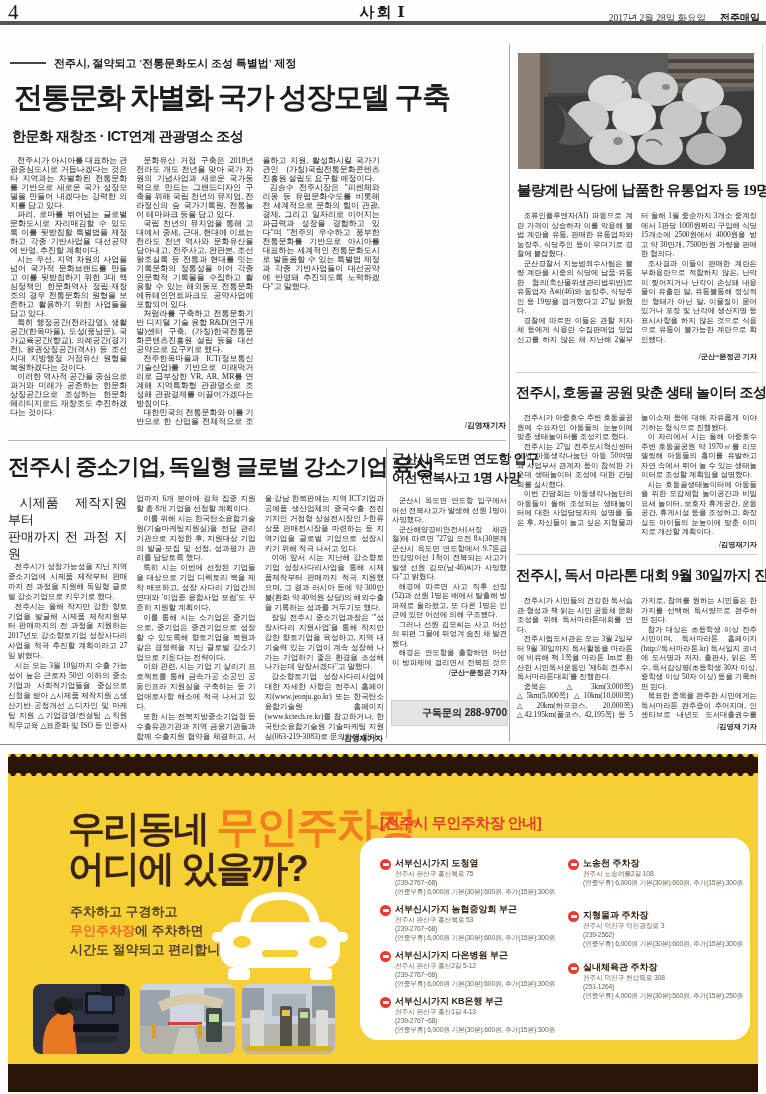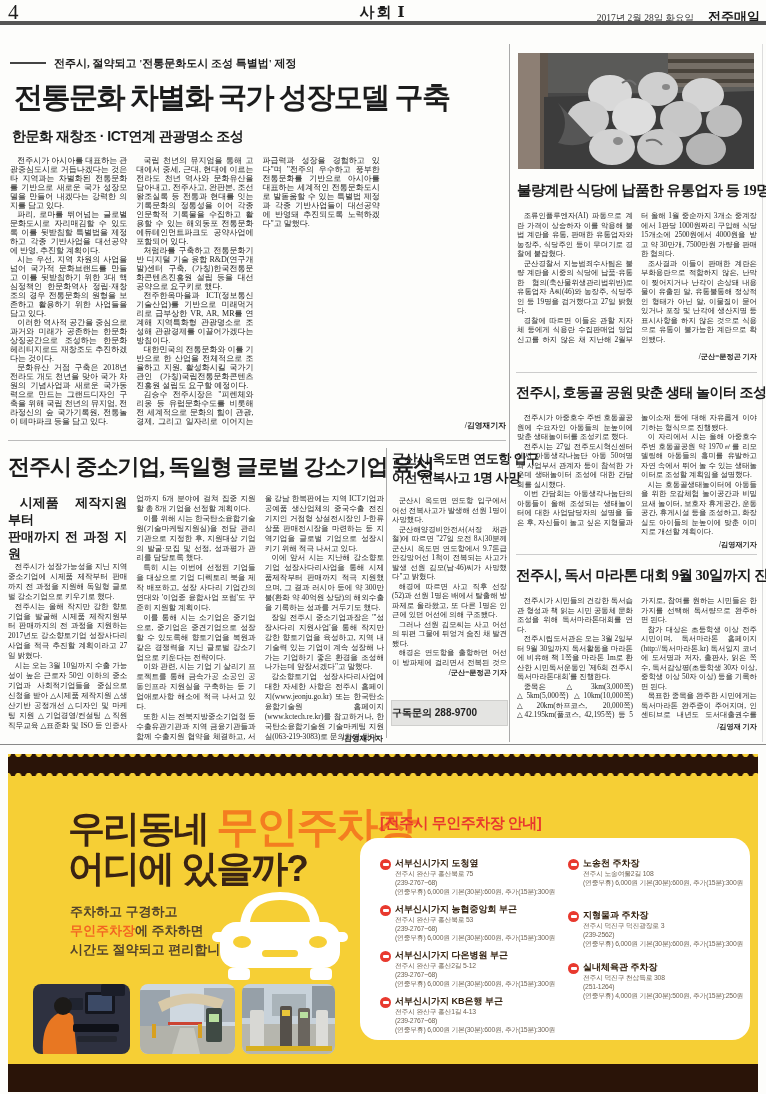--- a/index.html
+++ b/index.html
@@ -4,44 +4,44 @@
 <style>
   html,body{margin:0;padding:0;background:#e9e9e6;}
   .page{position:relative;width:766px;height:1094px;background:#fdfdfb;overflow:hidden;
         font-family:"Liberation Serif","DejaVu Serif",serif;color:#1c1c1c;}
   .abs{position:absolute;}
 
   
   .pagenum{font-size:21px;font-weight:400;}
   .section{font-size:15px;font-weight:700;letter-spacing:2px;}
   .dateline{font-size:9.5px;color:#333;}
-  .papername{font-size:13px;font-weight:700;margin-left:10px;}
+  .papername{font-size:10px;font-weight:700;margin-left:10px;}
   .toprule{height:4px;background:#555;}
 
   
   .kicker{font-size:11px;font-weight:600;color:#222;white-space:nowrap;}
   .kicker .dash{display:inline-block;width:36px;height:2px;background:#444;vertical-align:3px;margin-right:8px;}
   .headline-xl{font-size:29px;font-weight:700;letter-spacing:-1.5px;white-space:nowrap;}
   .headline-l{font-size:22px;font-weight:700;letter-spacing:-1px;white-space:nowrap;}
   .headline-m{font-size:14px;font-weight:700;letter-spacing:-0.5px;white-space:nowrap;}
   .subhead{font-family:"Liberation Sans","DejaVu Sans",sans-serif;font-size:14px;font-weight:700;letter-spacing:-0.5px;}
   .boat-head{font-family:"Liberation Sans","DejaVu Sans",sans-serif;font-size:13px;font-weight:700;line-height:19px;letter-spacing:-0.5px;}
   .body-cols{column-gap:9px;column-fill:auto;overflow:hidden;text-align:justify;}
   .body-cols p{margin:0;text-indent:0.9em;}
   .cols4{column-count:4;}
   .cols3{column-count:3;}
   .cols2{column-count:2;}
   .main-body{font-size:8px;line-height:9px;}
   .sme-body{font-size:7.6px;line-height:9.9px;}
-  .sme-sub{font-family:"Liberation Sans","DejaVu Sans",sans-serif;font-size:13px;line-height:17px;font-weight:700;margin:0 0 7px 0;text-indent:0;break-inside:avoid;}
+  .sme-sub{font-family:"Liberation Sans","DejaVu Sans",sans-serif;font-size:13px;line-height:17px;font-weight:400;margin:0 0 7px 0;text-indent:0;break-inside:avoid;}
   .small-body{font-size:7.4px;line-height:9.5px;}
   .byline{font-size:7.8px;text-align:right;font-weight:600;}
   .vrule{width:1px;background:#aaa;}
   .hrule{height:1px;background:#bbb;}
-  .subscribe{background:#e4e4e2;border:1px solid #cfcfcd;text-align:left;
+  .subscribe{background:#e4e4e2;border:1px solid #cfcfcd;text-align:right;
              font-family:"Liberation Sans","DejaVu Sans",sans-serif;font-size:10px;font-weight:700;line-height:24px;color:#222;}
 
   
   .ad{background:#f6cf35;}
   .ad-dots{background-color:#2a1408;
            background-image:radial-gradient(circle,#f6cf35 2.8px,rgba(0,0,0,0) 3.5px);
            background-size:10.4px 22px;background-position:5px 11px;}
   .ad-bottom{background:#2a1408;}
   .ad-h1{font-family:"Liberation Sans","DejaVu Sans",sans-serif;font-weight:700;font-size:37px;letter-spacing:-2px;color:#3a2413;white-space:nowrap;}
   .ad-h1 .accent{color:#f47d20;font-size:42px;}
@@ -74,20 +74,21 @@
 
   <div class="abs kicker" style="left:10px;top:56px;">
     <span class="dash"></span><span>전주시, 절약되고 '전통문화도시 조성 특별법' 제정</span>
   </div>
   <div class="abs headline-xl" style="left:14px;top:78px;">전통문화 차별화 국가 성장모델 구축</div>
   <div class="abs subhead" style="left:12px;top:128px;">한문화 재창조 · ICT연계 관광명소 조성</div>
   <div class="abs body-cols cols4 main-body" style="left:10px;top:156px;width:496px;height:276px;">
       <p>전주시가 아시아를 대표하는 관광중심도시로 거듭나겠다는 것은 타 지역과는 차별화된 전통문화를 기반으로 새로운 국가 성장모델을 만들어 내겠다는 강력한 의지를 담고 있다.</p>
       <p>파리, 로마를 뛰어넘는 글로벌 문화도시로 자리매김할 수 있도록 이를 뒷받침할 특별법을 제정하고 각종 기반사업을 대선공약에 반영, 추진할 계획이다.</p>
       <p>시는 우선, 지역 차원의 사업을 넘어 국가적 문화브랜드를 만들고 이를 뒷받침하기 위한 3대 핵심정책인 한문화역사 정립·재창조의 경우 전통문화의 원형을 보존하고 활용하기 위한 사업들을 담고 있다.</p>
+      <p>특히 행정공간(전라감영), 생활공간(한옥마을), 도성(풍남문), 국가교육공간(향교), 의례공간(경기전), 왕권상징공간(객사) 등 조선시대 지방행정 거점유산 원형을 복원하겠다는 것이다.</p>
       <p>이러한 역사적 공간을 중심으로 과거와 미래가 공존하는 한문화상징공간으로 조성하는 한문화 헤리티지로드 재창조도 추진하겠다는 것이다.</p>
       <p>문화유산 거점 구축은 2018년 전라도 개도 천년을 맞아 국가 차원의 기념사업과 새로운 국가동력으로 만드는 그랜드디자인 구축을 위해 국립 천년의 뮤지엄, 전라정신의 숲 국가기록원, 전통놀이 테마파크 등을 담고 있다.</p>
       <p>국립 천년의 뮤지엄을 통해 고대에서 중세, 근대, 현대에 이르는 전라도 천년 역사와 문화유산을 담아내고, 전주사고, 완판본, 조선왕조실록 등 전통과 현대를 잇는 기록문화의 정통성을 이어 각종 인문학적 기록물을 수집하고 활용할 수 있는 해외동포 전통문화 에듀테인먼트파크도 공약사업에 포함되어 있다.</p>
       <p>처럼라를 구축하고 전통문화기반 디지털 기술 융합 R&amp;D(연구개발)센터 구축, (가칭)한국전통문화콘텐츠진흥원 설립 등을 대선공약으로 요구키로 했다.</p>
       <p>전주한옥마을과 ICT(정보통신기술산업)를 기반으로 미래먹거리로 급부상한 VR, AR, MR를 연계해 지역특화형 관광명소로 조성해 관광경제를 이끌어가겠다는 방침이다.</p>
       <p>대한민국의 전통문화와 이를 기반으로 한 산업을 전체적으로 조율하고 지원, 활성화시킬 국가기관인 (가칭)국립전통문화콘텐츠진흥원 설립도 요구할 예정이다.</p>
       <p>김승수 전주시장은 "피렌체와 리옹 등 유럽문화수도를 비롯해 전 세계적으로 문화의 힘이 관광, 경제, 그리고 일자리로 이어지는 파급력과 성장을 경험하고 있다"며 "전주의 우수하고 풍부한 전통문화를 기반으로 아시아를 대표하는 세계적인 전통문화도시로 발돋움할 수 있는 특별법 제정과 각종 기반사업들이 대선공약에 반영돼 추진되도록 노력하겠다"고 말했다.</p>
     </div>
   <div class="abs byline" style="left:390px;top:420px;width:116px;">/김영재기자</div>
 

